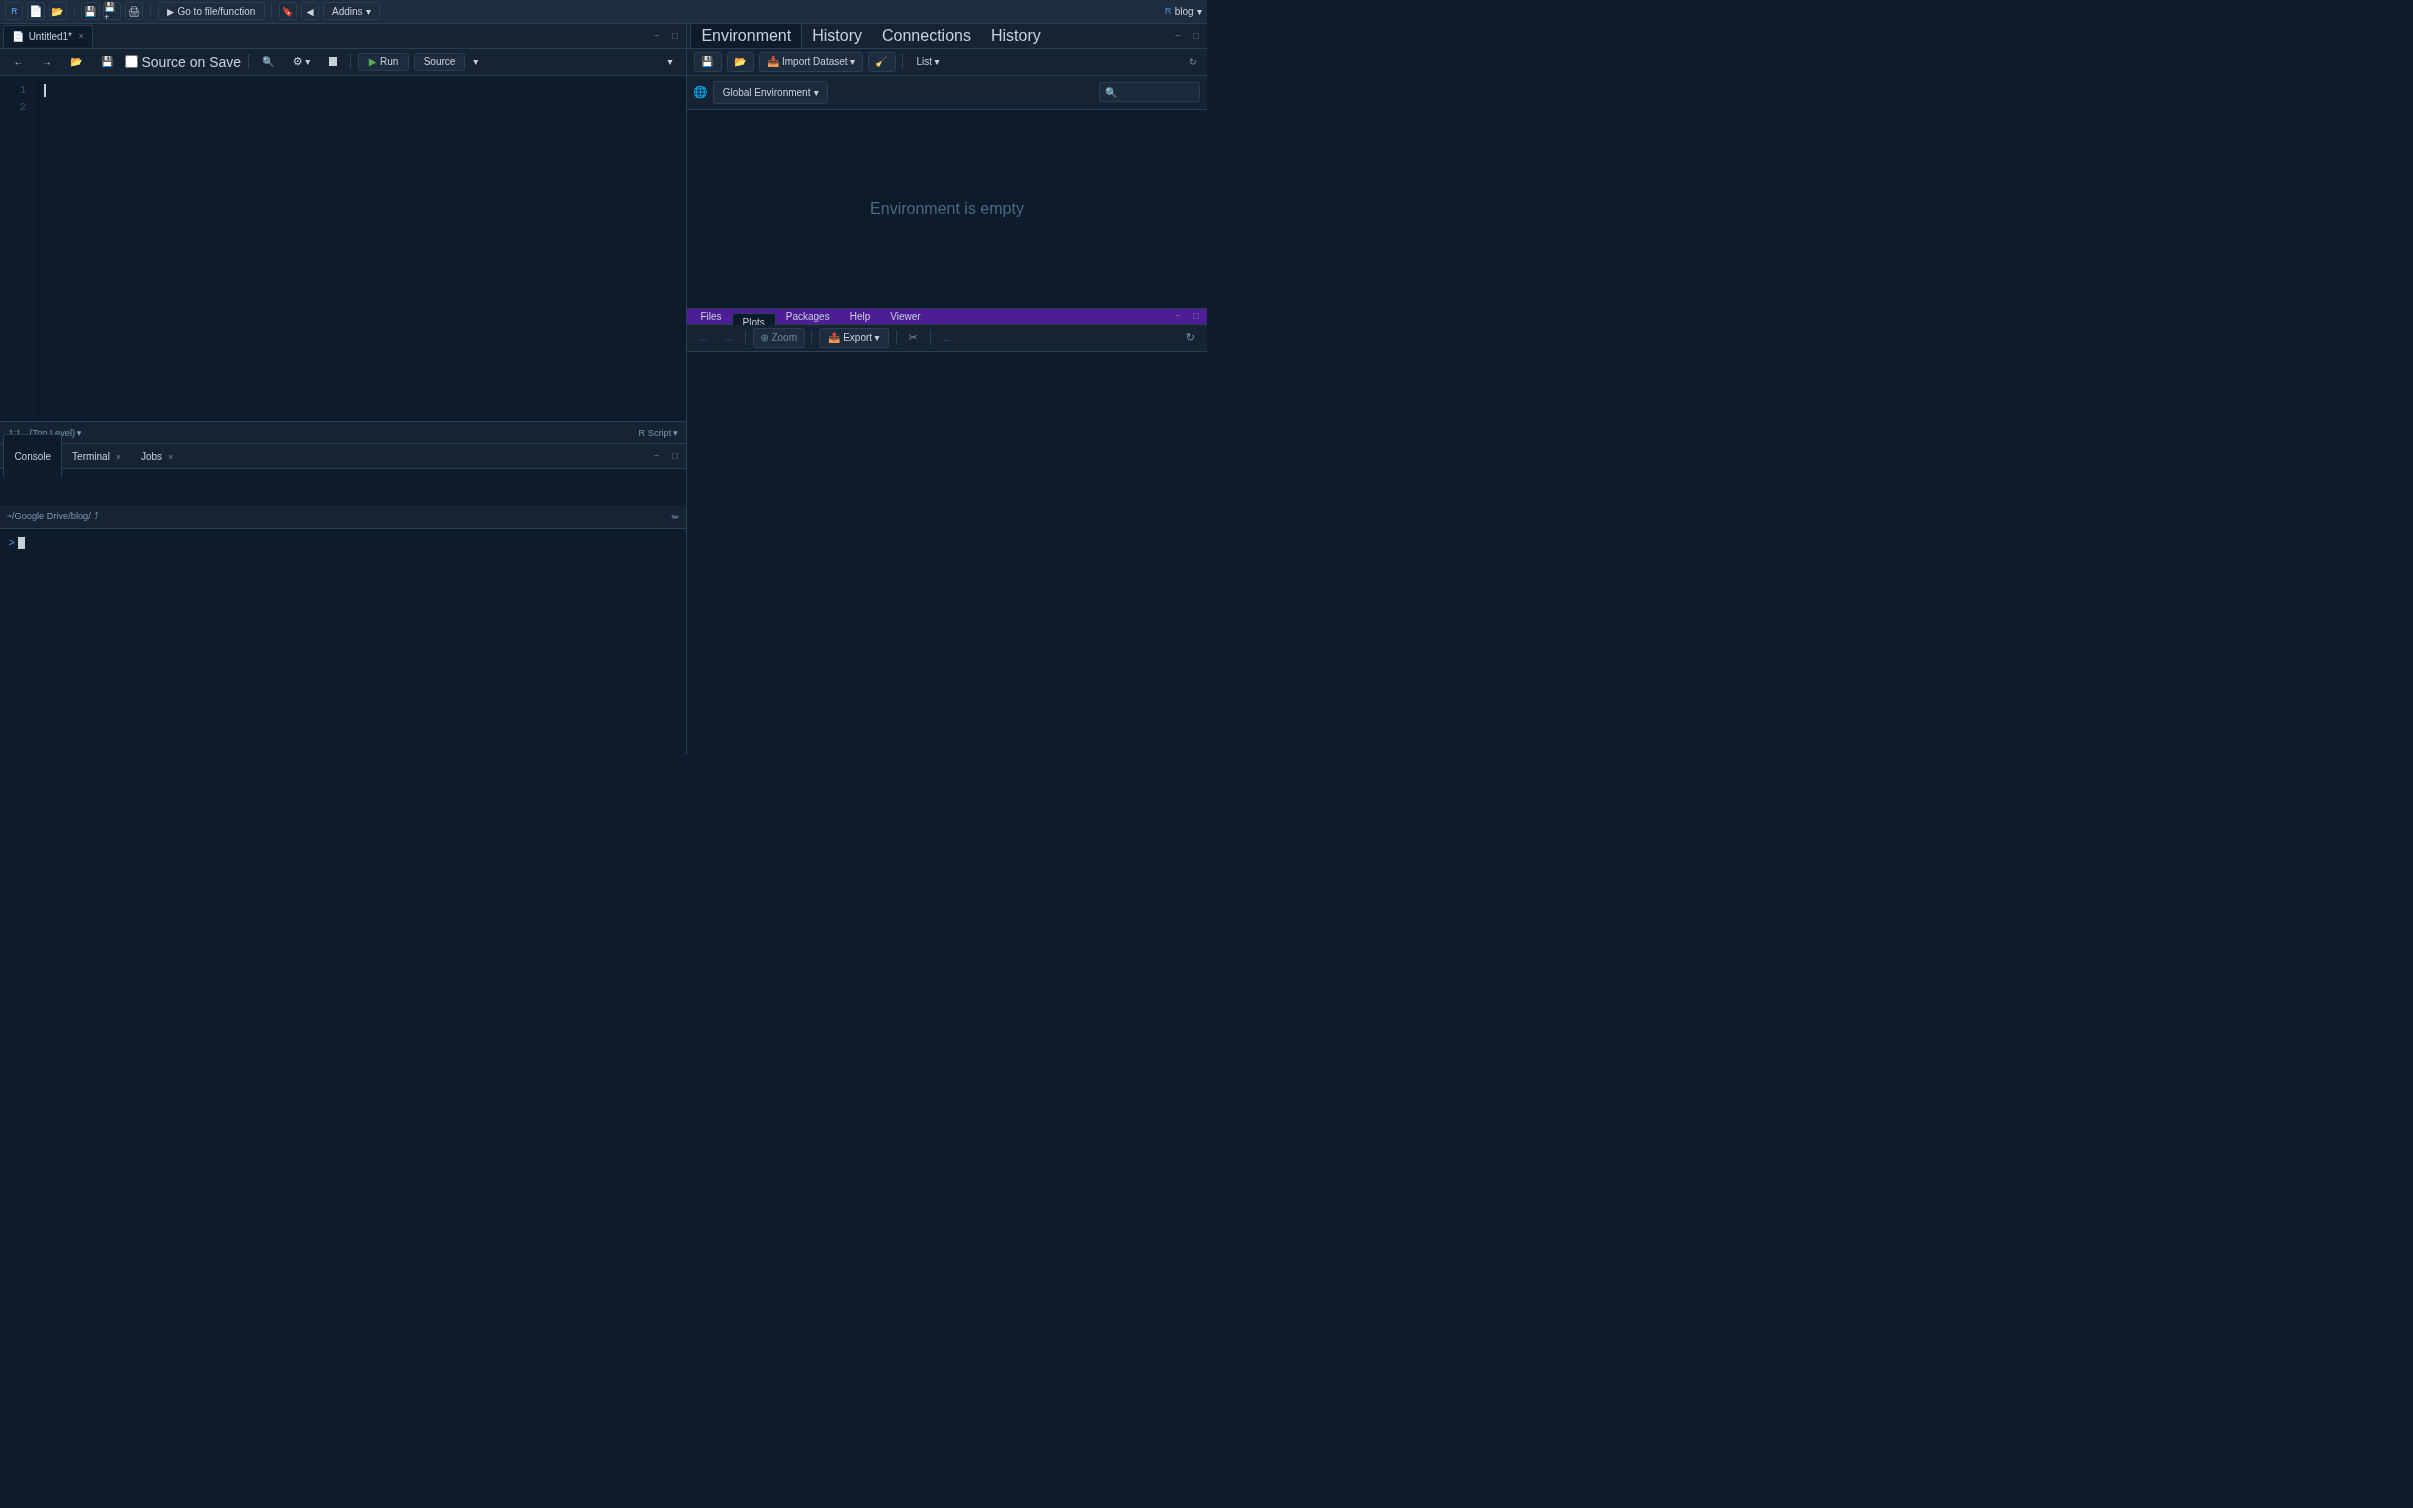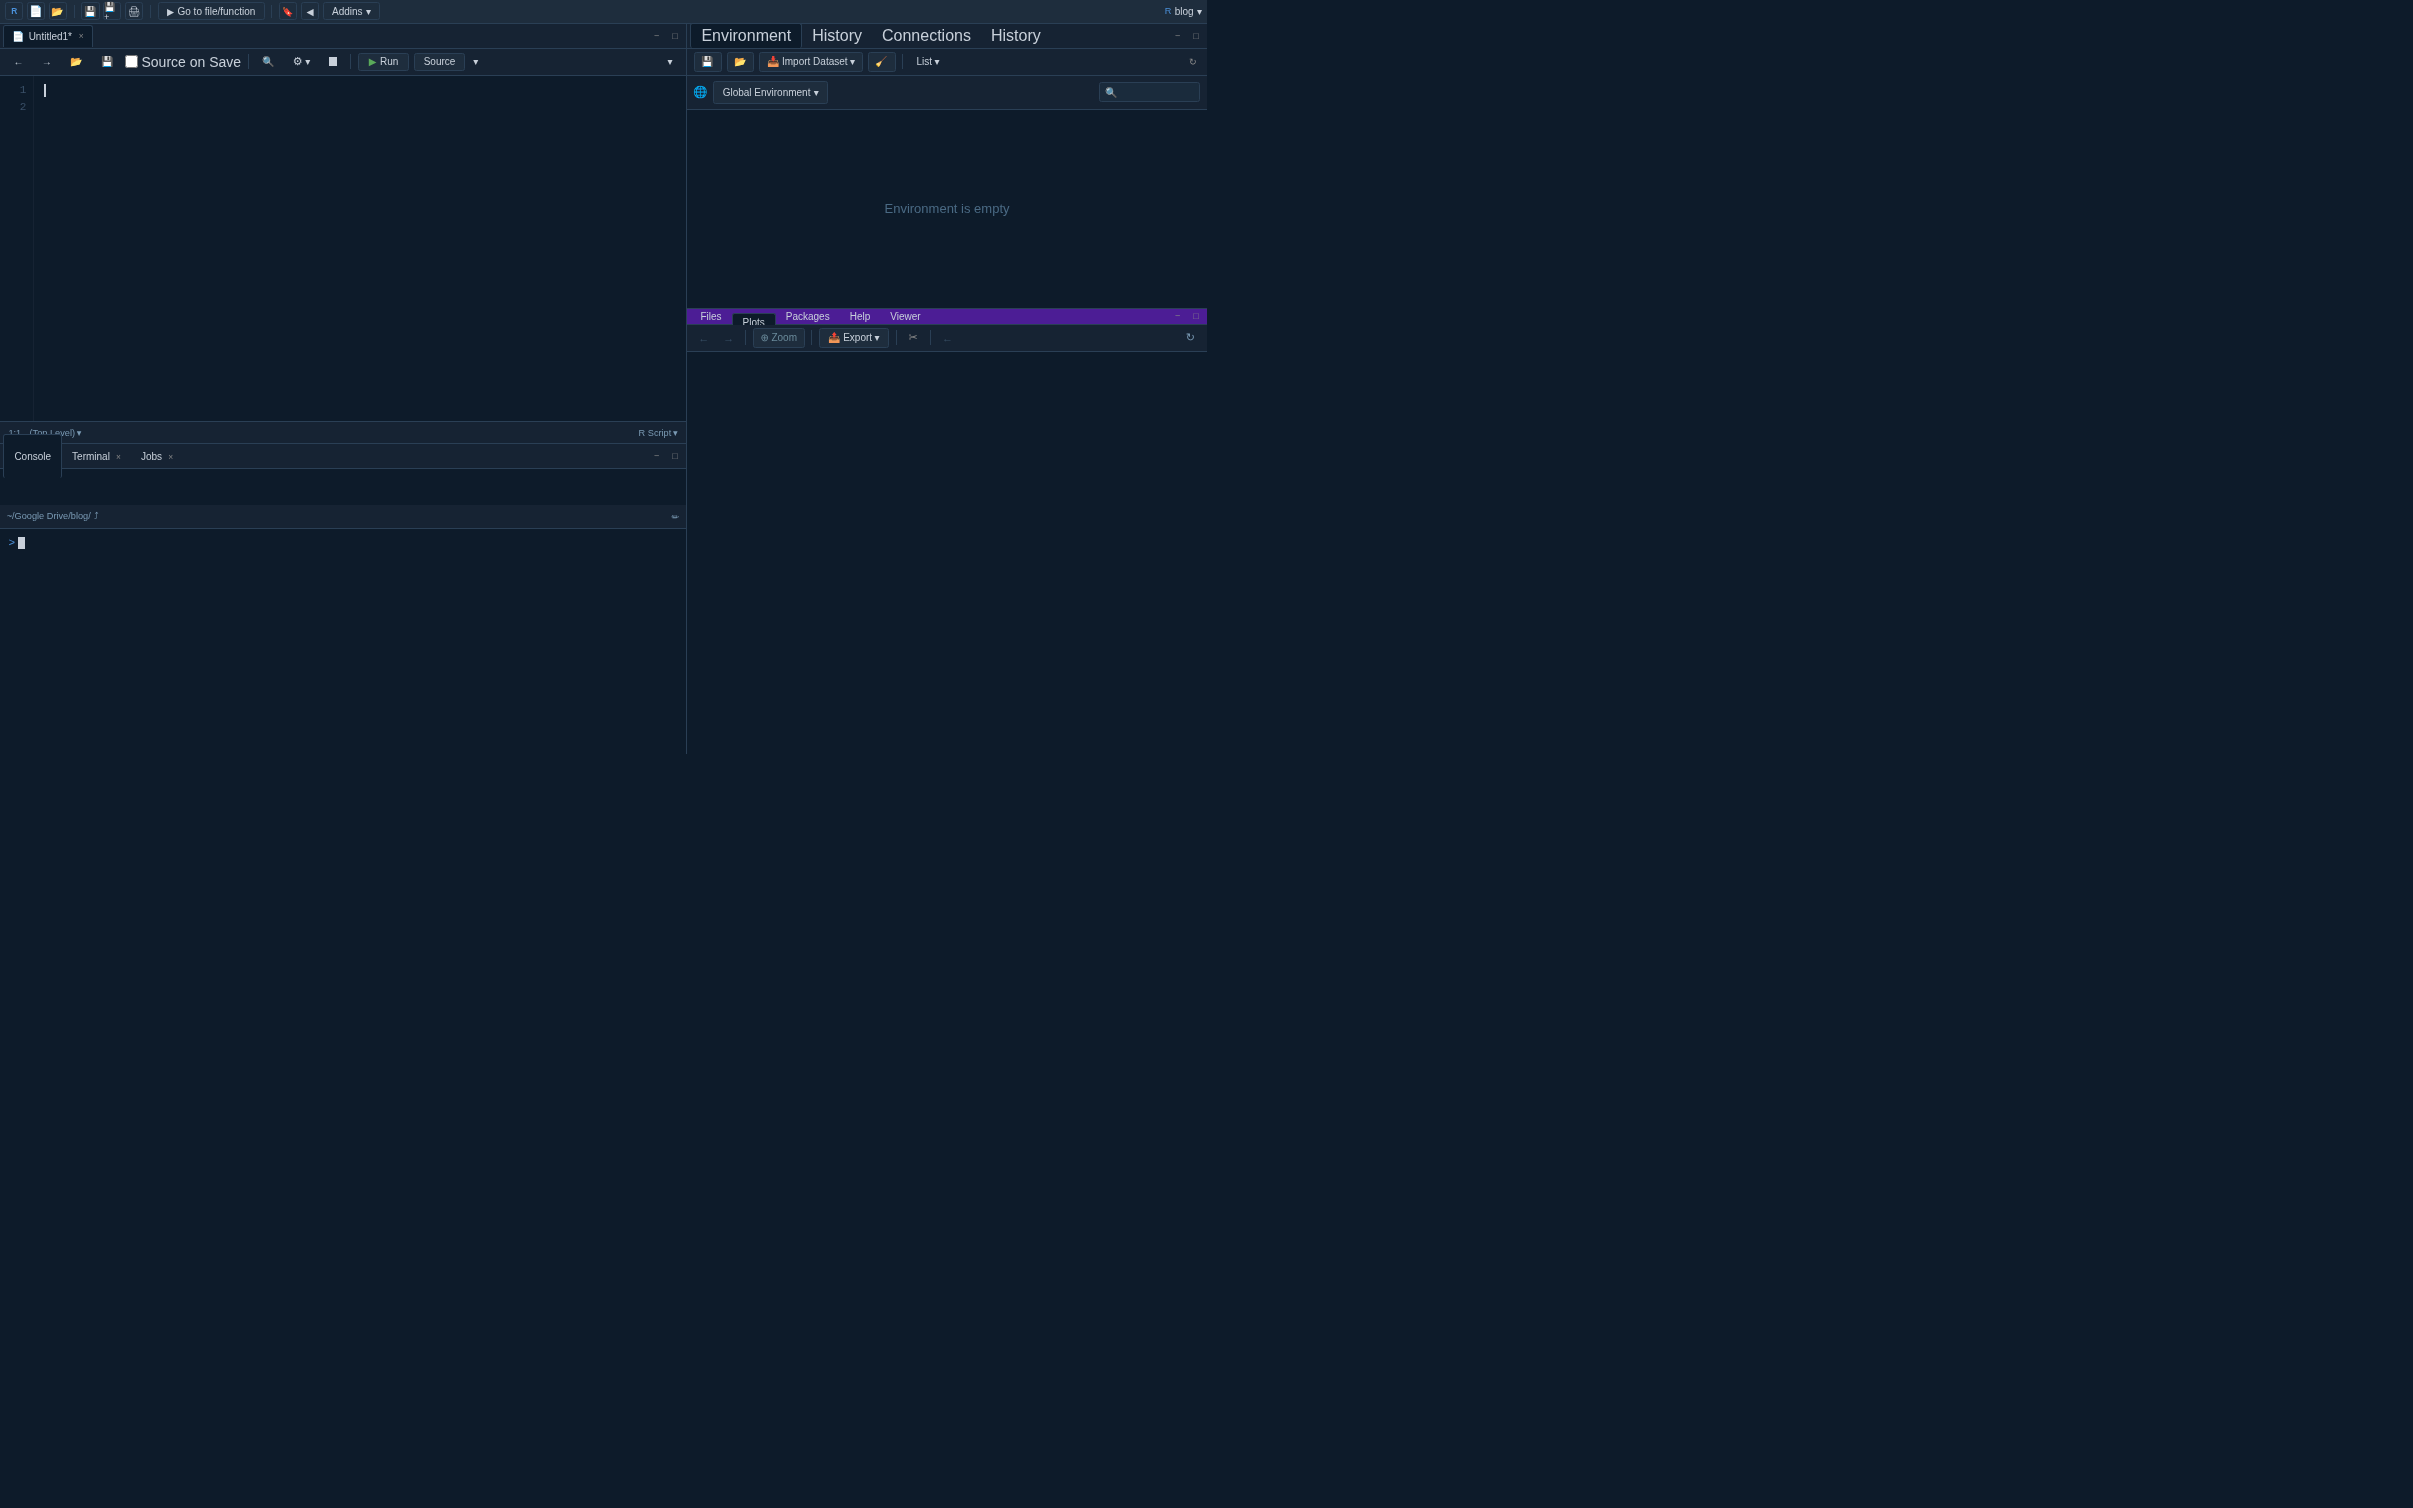--- a/index.html
+++ b/index.html
@@ -370,21 +370,21 @@
       padding: 1.7px 5px;
       font-size: 10px;
     }
     .env-content {
       flex: 1;
       background: #0d1b2a;
       display: flex;
       align-items: center;
       justify-content: center;
       color: #4a6a84;
-      font-size: 13px;
+      font-size: 16px;
     }
 
     
     .files-section {
       display: flex;
       flex-direction: column;
       flex: 1;
     }
     .files-tabbar {
       display: flex;

